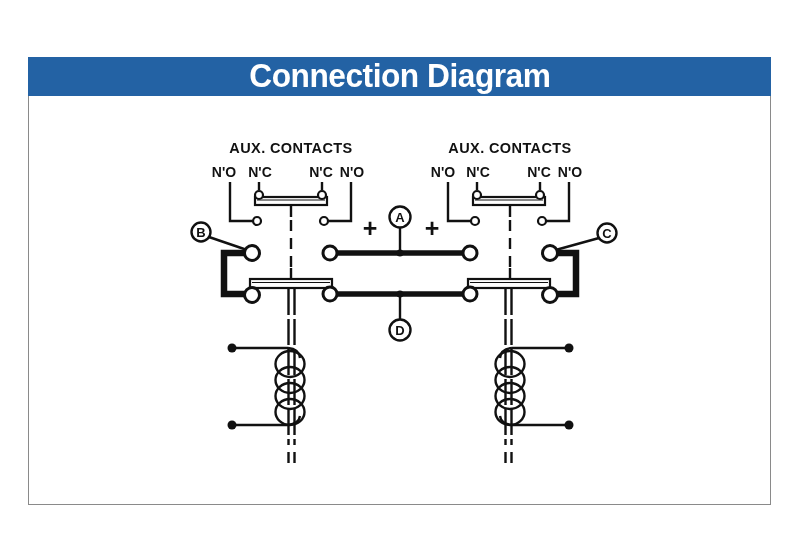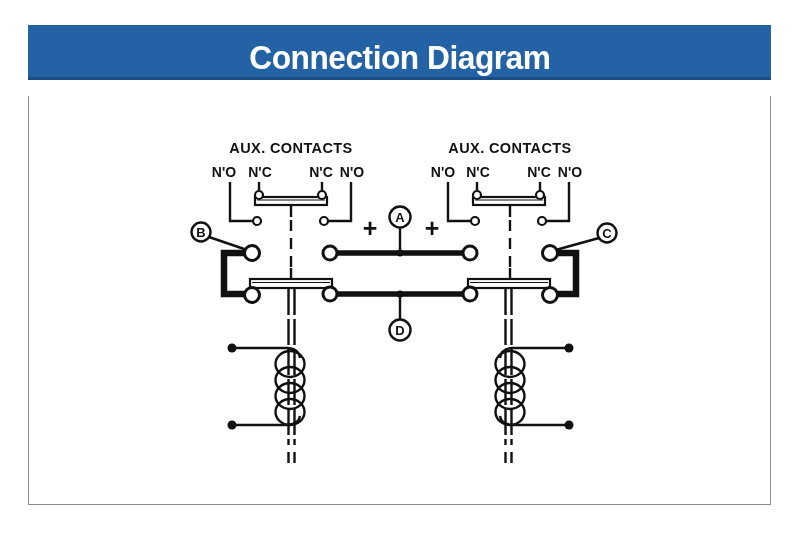--- a/index.html
+++ b/index.html
@@ -1,21 +1,21 @@
 <!DOCTYPE html>
 <html><head>
 <meta charset="utf-8">
 <style>
   html,body{margin:0;padding:0;background:#ffffff;}
   #stage{position:relative;width:800px;height:554px;background:#ffffff;overflow:hidden;
          font-family:"Liberation Sans", sans-serif;}
-  #card-header{position:absolute;left:28px;top:25px;width:743px;height:55px;
+  #card-header{position:absolute;left:28px;top:57px;width:743px;height:55px;
 ance:none;
          background:#2362a4;border-bottom:3px solid #1a4c86;
-         display:flex;align-items:flex-end;justify-content:center;box-sizing:border-box;}
+         display:flex;align-items:flex-start;justify-content:center;box-sizing:border-box;}
   #card-header .title{color:#ffffff;font-size:33px;font-weight:700;letter-spacing:-0.5px;
          transform:scaleX(0.96);white-space:nowrap;}
   #card-body{position:absolute;left:28px;top:96px;width:743px;height:409px;background:#ffffff;
          border-left:1px solid #8a8a8a;border-right:1px solid #8a8a8a;border-bottom:1px solid #8a8a8a;
          box-sizing:border-box;}
   svg{position:absolute;left:0;top:0;}
   svg text{font-family:"Liberation Sans", sans-serif;fill:#111;}
   .lbl{font-size:14px;font-weight:700;}
   .auxtitle{font-size:14.5px;font-weight:700;letter-spacing:0.4px;}
   .term{font-size:13px;font-weight:700;}

